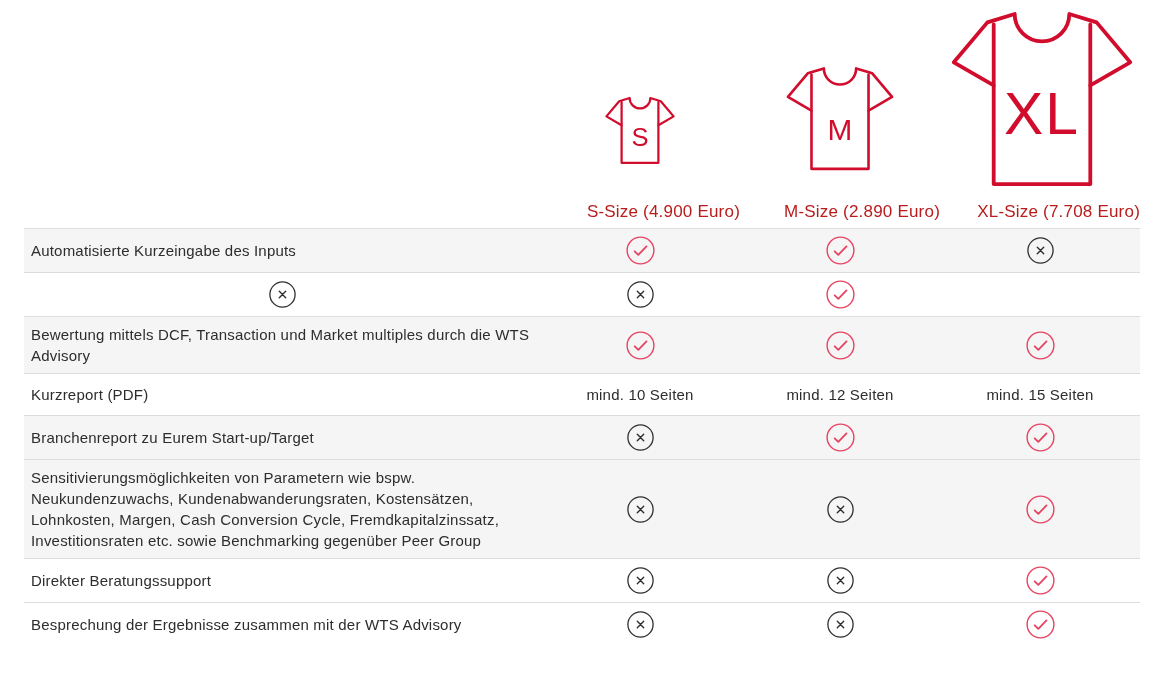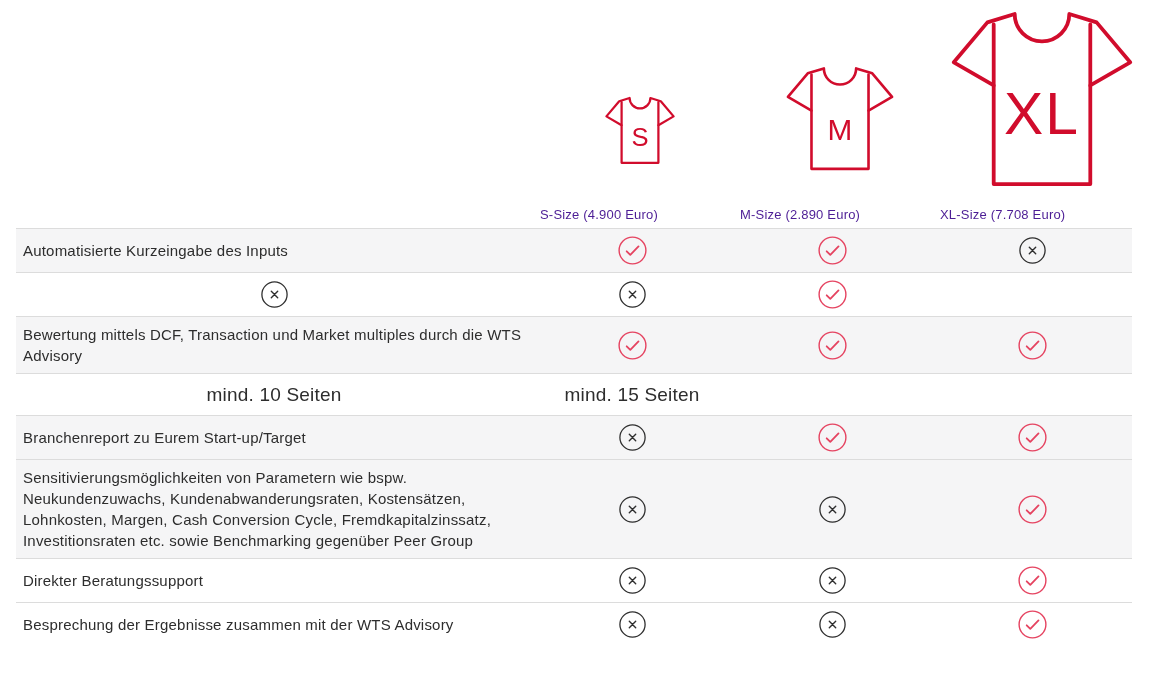--- a/index.html
+++ b/index.html
@@ -21,37 +21,37 @@
   .shirt-xl path{stroke-width:1.8;}
   .shirt-letter{fill:var(--shirt-red,#d10c2c);font-family:"Liberation Sans",sans-serif;}
   .shirt-s  .shirt-letter{font-size:32px;}
   .shirt-m  .shirt-letter{font-size:24px;}
   .shirt-xl .shirt-letter{font-size:28px;letter-spacing:1px;}
   .size-labels{
     position:absolute;left:24px;bottom:6px;width:1116px;
     display:grid;grid-template-columns:516px 200px 200px 200px;
   }
   .size-label{
-    grid-row:1;text-align:left;font-size:13px;color:#4c1d95;letter-spacing:.2px;
+    grid-row:1;text-align:right;font-size:17px;color:#b91c1c;letter-spacing:.2px;
   }
   .size-label:nth-child(1){grid-column:2;}
   .size-label:nth-child(2){grid-column:3;}
   .size-label:nth-child(3){grid-column:4;}
   
-  .table{margin-left:16px;width:1116px;}
+  .table{margin-left:24px;width:1116px;}
   .row{
     display:grid;grid-template-columns:516px 200px 200px 200px;
     align-items:center;min-height:42px;box-sizing:border-box;
     padding:7px 0;border-top:1px solid var(--line,#dcdcdc);
   }
   .row.striped{background:var(--stripe,#f5f5f6);}
   .feature{
     font-size:15px;line-height:21px;letter-spacing:.2px;padding-left:7px;color:var(--text-dark,#2d2d2d);
   }
-  .cell{display:flex;align-items:center;justify-content:center;font-size:19px;letter-spacing:.2px;color:var(--text-dark,#2d2d2d);}
+  .cell{display:flex;align-items:center;justify-content:center;font-size:15px;letter-spacing:.2px;color:var(--text-dark,#2d2d2d);}
   .icon-check svg,.icon-cross svg{display:block;}
 </style>
 </head>
 <body style="--shirt-red: #d10c2c; --check-red: #e54360; --cross-dark: #2f2f2f; --stripe: #f5f5f6; --line: #dcdcdc; --text-dark: #2d2d2d;">
 
 <div class="header">
   <svg class="shirt shirt-s" viewBox="0 0 100 100">
     <path d="M37,10 A13,13 0 0 0 63,10 L76,14 L92,33 L73,44 L73,91 L27,91 L27,44 L8,33 L24,14 Z"></path>
     <path d="M27,15 V44 M73,15 V44"></path>
     <text class="shirt-letter" x="50" y="70" text-anchor="middle">S</text>
@@ -148,21 +148,23 @@
     <div class="cell">
   <span class="icon-check">
           <svg width="29" height="29" viewBox="0 0 29 29">
     <circle cx="14.5" cy="14.5" r="13.4" fill="none" stroke="var(--check-red,#e54360)" stroke-width="1.4"></circle>
     <path d="M8.7 15.3 L12.3 18.9 L20.5 10.4" fill="none" stroke="var(--check-red,#e54360)" stroke-width="1.8" stroke-linecap="round" stroke-linejoin="round"></path>
   </svg>
         </span>
 </div>
   </div>
   <div class="row">
+    <div class="feature">Kurzreport (PDF)</div>
     <div class="cell">mind. 10 Seiten</div>
+    <div class="cell">mind. 12 Seiten</div>
     <div class="cell">mind. 15 Seiten</div>
   </div>
   <div class="row striped">
     <div class="feature">Branchenreport zu Eurem Start-up/Target</div>
     <div class="cell">
   <span class="icon-cross">
           <svg width="27" height="27" viewBox="0 0 27 27">
     <circle cx="13.5" cy="13.5" r="12.6" fill="none" stroke="var(--cross-dark,#2f2f2f)" stroke-width="1.3"></circle>
     <path d="M10.3 10.3 L16.7 16.7 M16.7 10.3 L10.3 16.7" fill="none" stroke="var(--cross-dark,#2f2f2f)" stroke-width="1.4" stroke-linecap="round"></path>
   </svg>

